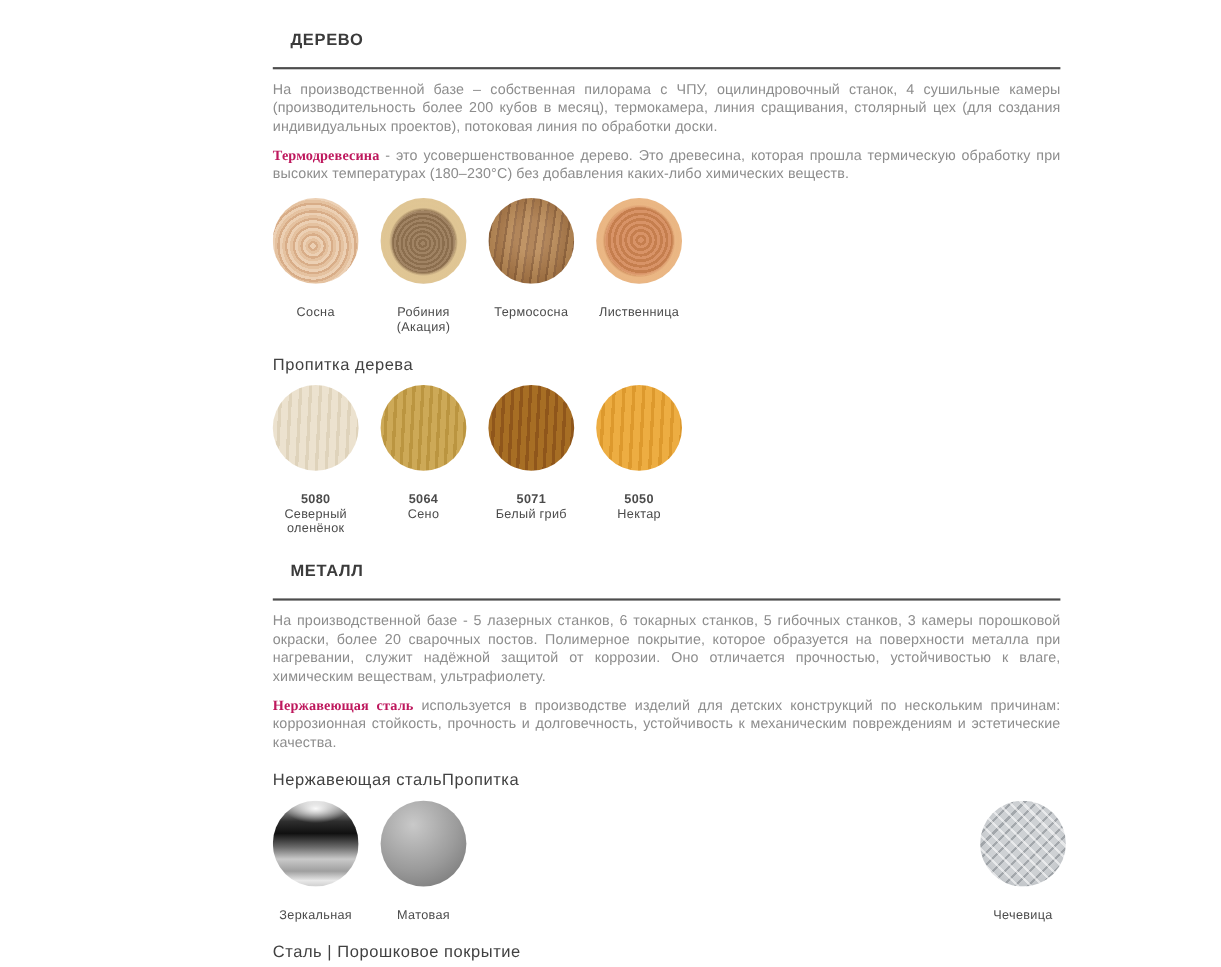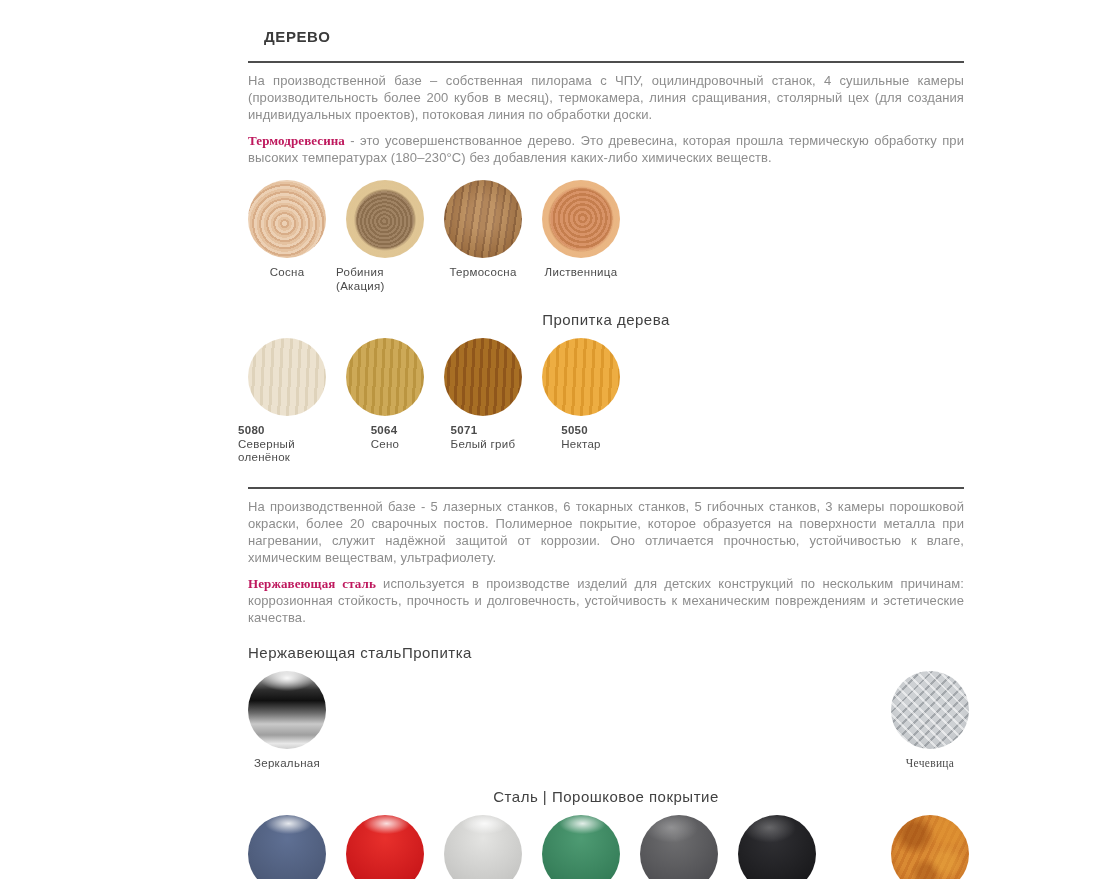--- a/index.html
+++ b/index.html
@@ -17,36 +17,36 @@
 
   
   .body{
     margin:9px 0 0 0;font-size:13px;line-height:17px;color:#8d8d8d;
     text-align:justify;letter-spacing:.1px;
   }
   .body .lead{color:#be185d;font-weight:bold;font-family:Liberation Serif, serif;}
 
   
   .sub{
-    margin:18px 0 0 0;font-size:15px;font-weight:400;color:#414141;letter-spacing:.5px;text-align:center;
+    margin:18px 0 0 0;font-size:15px;font-weight:400;color:#414141;letter-spacing:.5px;
   }
   .sub-row{display:flex;align-items:baseline;margin-top:18px;}
   .sub-row .sub{margin:0;}
   .sub-right{margin-left:auto;padding-right:10px;}
 
   
   .row{display:flex;margin-top:10px;margin-left:-10px;}
   .cell{width:98px;display:flex;flex-direction:column;align-items:center;flex:0 0 auto;}
-  .cell.corner{margin-left:auto;margin-right:-14px;width:96px;font-family:Liberation Serif, serif;}
+  .cell.corner{margin-left:auto;margin-right:-14px;width:96px;}
   .circle{
     width:78px;height:78px;border-radius:50%;flex:0 0 auto;
   }
   .cap{
-    margin-top:8px;font-size:11.5px;line-height:13.5px;color:#4b4b4b;
-    text-align:left;letter-spacing:.3px;
+    margin-top:20px;font-size:11.5px;line-height:13.5px;color:#4b4b4b;
+    text-align:center;letter-spacing:.3px;
   }
   .cap .code{font-weight:600;display:block;}
 
   
   .sw-sosna{
     background:
       radial-gradient(circle at 50% 50%, rgba(0,0,0,0) 0 72%, rgba(192,138,100,.55) 86%, rgba(166,110,74,.85) 100%),
       repeating-radial-gradient(circle at 47% 56%, #ecd0b4 0 2.5px, #d8ad88 2.5px 4.5px, #e5c2a0 4.5px 7px);
   }
   .sw-robinia{
@@ -157,35 +157,40 @@
         <div class="cap"><span class="code">5071</span><span>Белый гриб</span></div>
       </div>
       <div class="cell">
         <div class="circle sw-5050"></div>
         <div class="cap"><span class="code">5050</span><span>Нектар</span></div>
       </div>
     </div>
   </section>
 
   <section style="margin-top:22px;">
+    <h2 class="rule-title">МЕТАЛЛ</h2>
     <div class="divider"></div>
 
     <p class="body"><span>На производственной базе - 5 лазерных станков, 6 токарных станков, 5 гибочных станков, 3 камеры порошковой окраски, более 20 сварочных постов. Полимерное покрытие, которое образуется на поверхности металла при нагревании, служит надёжной защитой от коррозии. Оно отличается прочностью, устойчивостью к влаге, химическим веществам, ультрафиолету.</span></p>
     <p class="body"><b class="lead">Нержавеющая сталь</b><span> используется в производстве изделий для детских конструкций по нескольким причинам: коррозионная стойкость, прочность и долговечность, устойчивость к механическим повреждениям и эстетические качества.</span></p>
 
     <div class="sub-row">
       <h3 class="sub">Нержавеющая сталь</h3>
       <h3 class="sub sub-right">Пропитка</h3>
     </div>
 
     <div class="row">
       <div class="cell">
         <div class="circle ball-mirror"></div>
         <div class="cap">Зеркальная</div>
       </div>
+      <div class="cell">
+        <div class="circle ball-matte-steel"></div>
+        <div class="cap">Матовая</div>
+      </div>
       <div class="cell corner">
         <div class="circle sw-checker"></div>
         <div class="cap">Чечевица</div>
       </div>
     </div>
 
     <h3 class="sub">Сталь | Порошковое покрытие</h3>
 
     <div class="row">
       <div class="cell">

